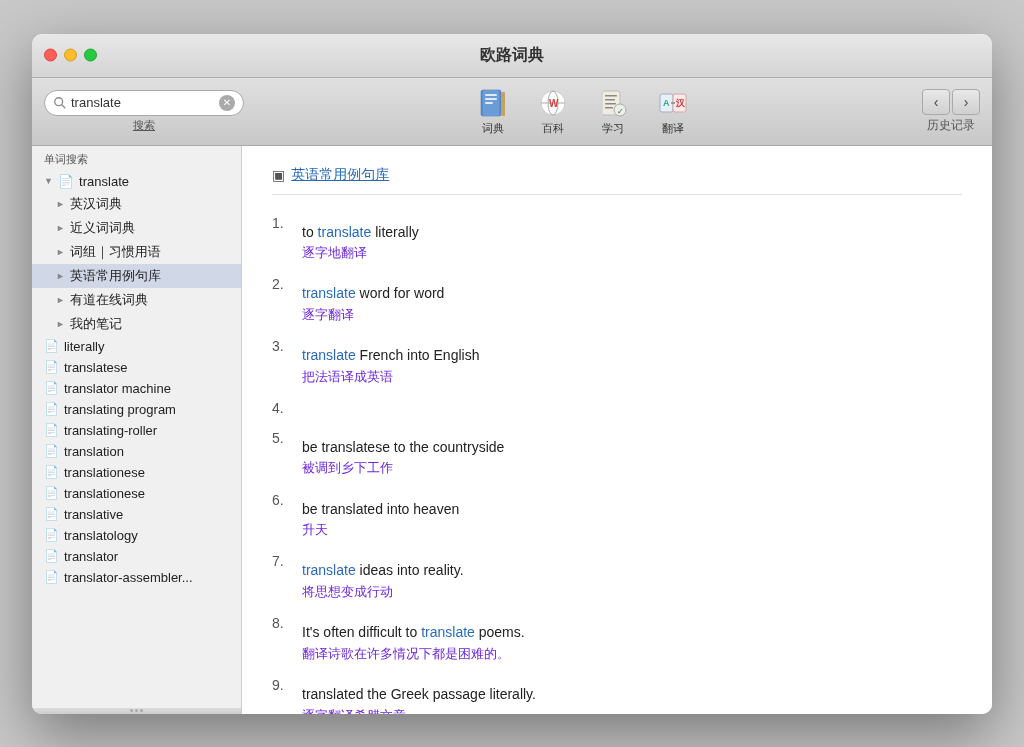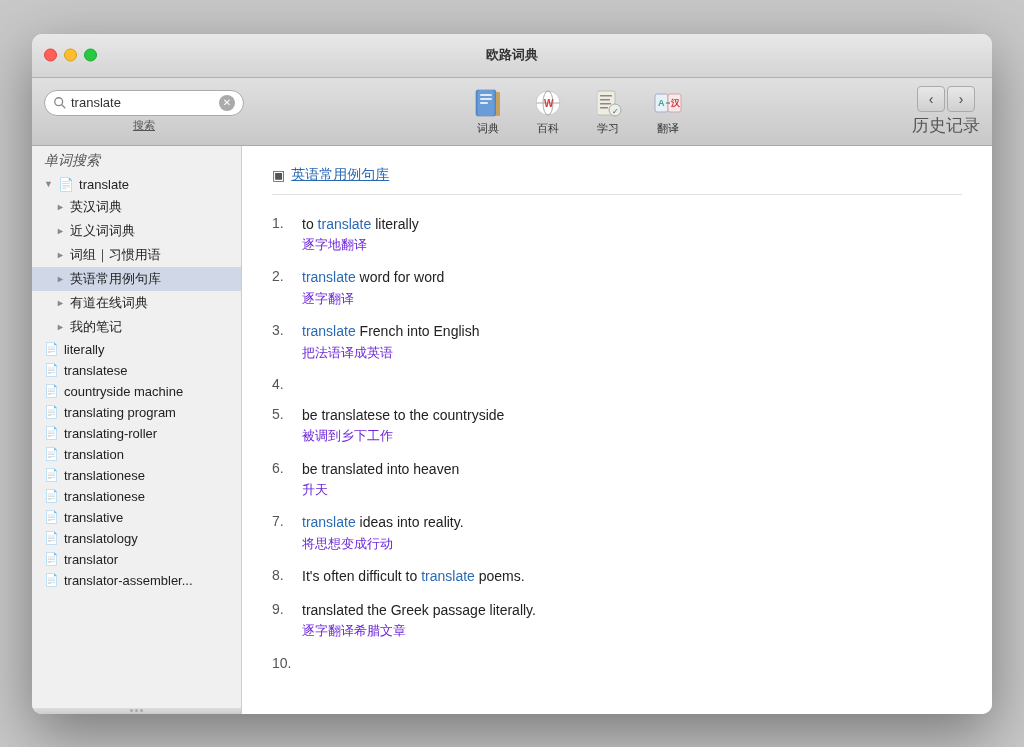--- a/index.html
+++ b/index.html
@@ -28,21 +28,21 @@
       background: linear-gradient(to bottom, #e8e8e8, #d4d4d4);
       height: 44px;
       display: flex;
       align-items: center;
       justify-content: center;
       position: relative;
       border-bottom: 1px solid #b0b0b0;
       border-radius: 10px 10px 0 0;
     }
     .titlebar-title {
-      font-size: 13px;
+      font-size: 16px;
       font-weight: 600;
       color: #333;
       text-align: center;
     }
     .traffic-lights {
       position: absolute;
       left: 12px;
       top: 50%;
       transform: translateY(-50%);
       display: flex;
@@ -159,46 +159,45 @@
       border: 1px solid #aaa;
       border-radius: 4px;
       display: flex;
       align-items: center;
       justify-content: center;
       cursor: pointer;
       font-size: 14px;
       color: #444;
     }
     .nav-label {
-      font-size: 17px;
+      font-size: 12px;
       color: #555;
     }
 
     
     .main-content {
       display: flex;
       flex: 1;
       overflow: hidden;
     }
 
     
     .sidebar {
       width: 210px;
       background: #f0f0f0;
       border-right: 1px solid #ccc;
       display: flex;
       flex-direction: column;
       overflow: hidden;
     }
     .sidebar-section-label {
-      font-size: 14px;
+      font-size: 11px;
       color: #555;
       padding: 6px 12px 4px 12px;
       font-weight: 500;
-      font-style: italic;
     }
     .sidebar-list {
       flex: 1;
       overflow-y: auto;
       padding-bottom: 8px;
     }
     .sidebar-list::-webkit-scrollbar {
       width: 6px;
     }
     .sidebar-list::-webkit-scrollbar-thumb {
@@ -295,20 +294,21 @@
     }
     .example-content {
       display: flex;
       flex-direction: column;
       gap: 2px;
     }
     .example-en {
       font-size: 14px;
       color: #222;
       line-height: 1.4;
+      margin-top: 8px;
     }
     .example-zh {
       font-size: 13px;
       color: #6d28d9;
       line-height: 1.4;
     }
     .highlight {
       color: #2a6ab5;
     }
     .content-wrapper {
@@ -451,21 +451,21 @@
           <div class="sidebar-item">
             <span style="font-size: 12px; flex-shrink: 0;">📄</span>
             <span>literally</span>
           </div>
           <div class="sidebar-item">
             <span style="font-size: 12px; flex-shrink: 0;">📄</span>
             <span>translatese</span>
           </div>
           <div class="sidebar-item">
             <span style="font-size: 12px; flex-shrink: 0;">📄</span>
-            <span>countryside machine</span>
+            <span>translator machine</span>
           </div>
           <div class="sidebar-item">
             <span style="font-size: 12px; flex-shrink: 0;">📄</span>
             <span>translating program</span>
           </div>
           <div class="sidebar-item">
             <span style="font-size: 12px; flex-shrink: 0;">📄</span>
             <span>translating-roller</span>
           </div>
           <div class="sidebar-item">
@@ -555,20 +555,21 @@
               <span class="example-number">7.</span>
               <div class="example-content">
                 <div class="example-en"><span class="highlight">translate</span> ideas into reality.</div>
                 <div class="example-zh">将思想变成行动</div>
               </div>
             </li>
             <li class="example-item">
               <span class="example-number">8.</span>
               <div class="example-content">
                 <div class="example-en">It's often difficult to <span class="highlight">translate</span> poems.</div>
+                <div class="example-zh">翻译诗歌在许多情况下都是困难的。</div>
               </div>
             </li>
             <li class="example-item">
               <span class="example-number">9.</span>
               <div class="example-content">
                 <div class="example-en">translated the Greek passage literally.</div>
                 <div class="example-zh">逐字翻译希腊文章</div>
               </div>
             </li>
             <li class="example-item">

